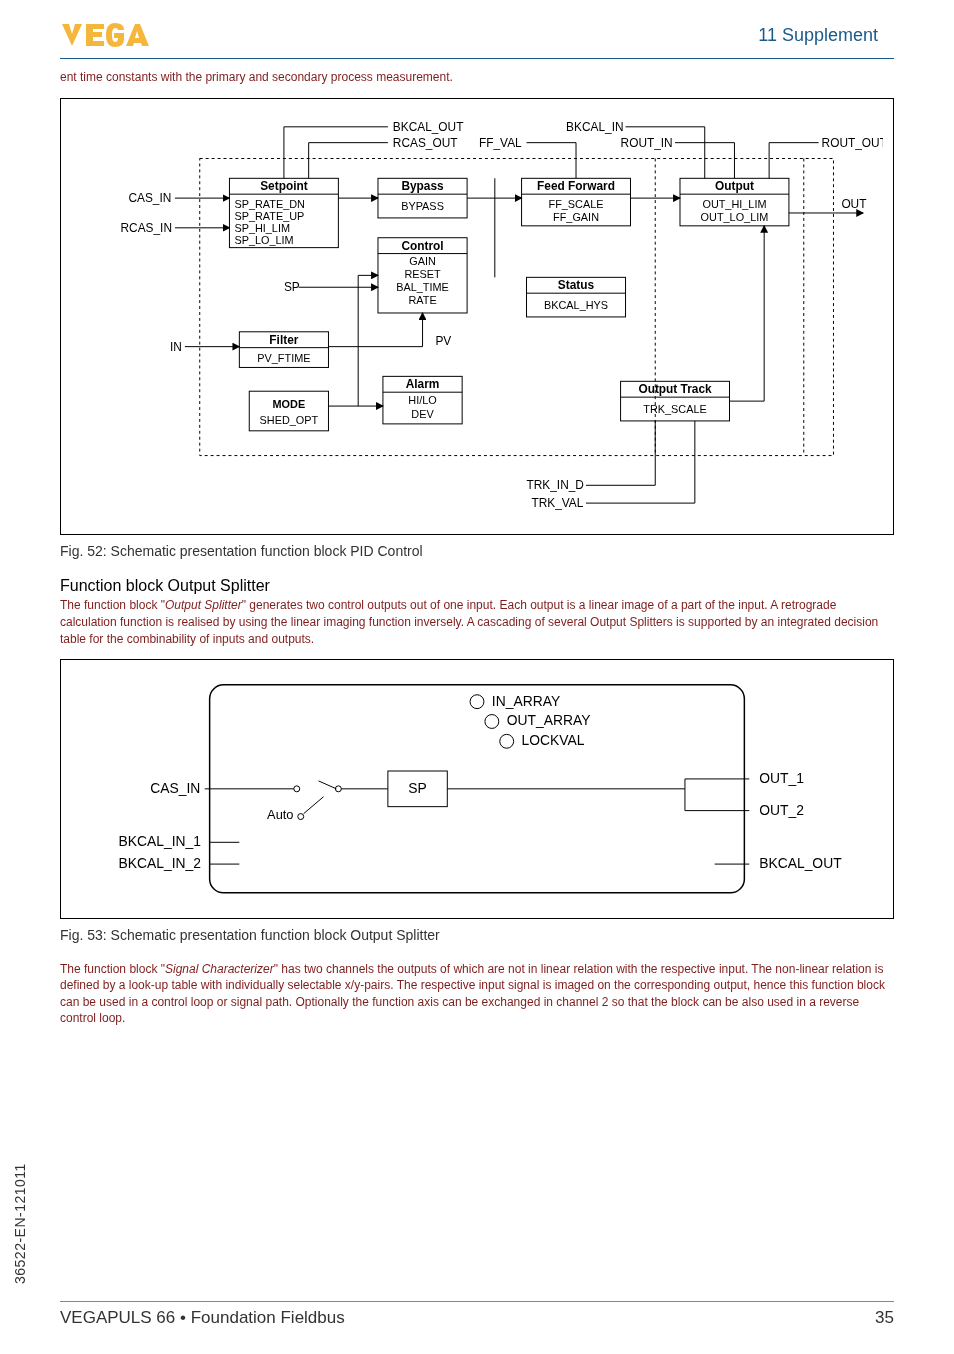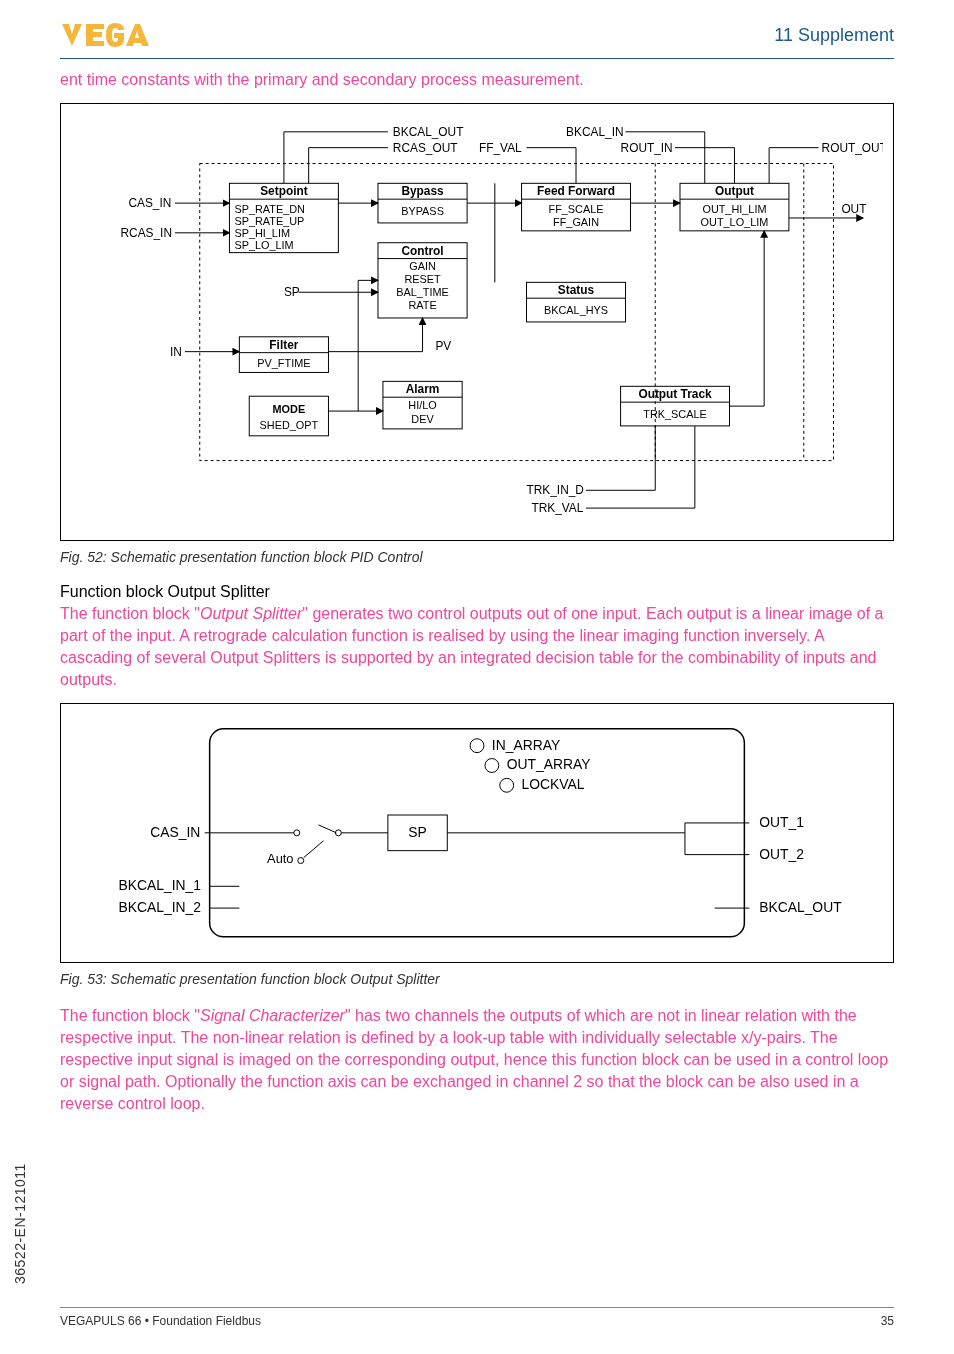--- a/index.html
+++ b/index.html
@@ -8,54 +8,53 @@
     background: #fff;
     width: 954px;
     height: 1354px;
     position: relative;
     color: #000;
   }
   .header {
     display: flex;
     justify-content: space-between;
     align-items: center;
-    padding: 18px 60px 6px 60px;
+    padding: 18px 76px 6px 60px;
   }
   .logo {
     display: flex;
     align-items: center;
   }
   .logo svg { display: block; }
   .section-title {
     color: #1a5a8a;
     font-size: 18px;
   }
   .header-rule {
     margin: 0 60px;
     border: none;
     border-top: 1px solid #1a5a8a;
   }
   .content {
     padding: 10px 60px 0 60px;
   }
   .body-text {
-    font-size: 16px;
+    font-size: 12px;
     line-height: 1.38;
-    color: #ec4899;
+    color: #7f1d1d;
     margin-bottom: 12px;
   }
   .fig {
     border: 1px solid #000;
     background: #fff;
     margin: 6px 0 8px 0;
     padding: 10px;
   }
   .fig svg { display: block; width: 100%; height: auto; }
   .caption {
-    font-style: italic;
     font-size: 14px;
     color: #333;
     margin-bottom: 18px;
   }
   .h3 {
     font-weight: normal;
     font-size: 16px;
     margin-top: 6px;
     margin-bottom: 2px;
   }
@@ -67,21 +66,21 @@
     right: 60px;
   }
   .footer-rule {
     border: none;
     border-top: 1px solid #888;
     margin-bottom: 6px;
   }
   .footer-row {
     display: flex;
     justify-content: space-between;
-    font-size: 12px;
+    font-size: 17px;
     color: #333;
   }
   .side-code {
     position: absolute;
     left: 28px;
     bottom: 70px;
     transform: rotate(-90deg);
     transform-origin: left bottom;
     font-size: 14px;
     color: #333;

